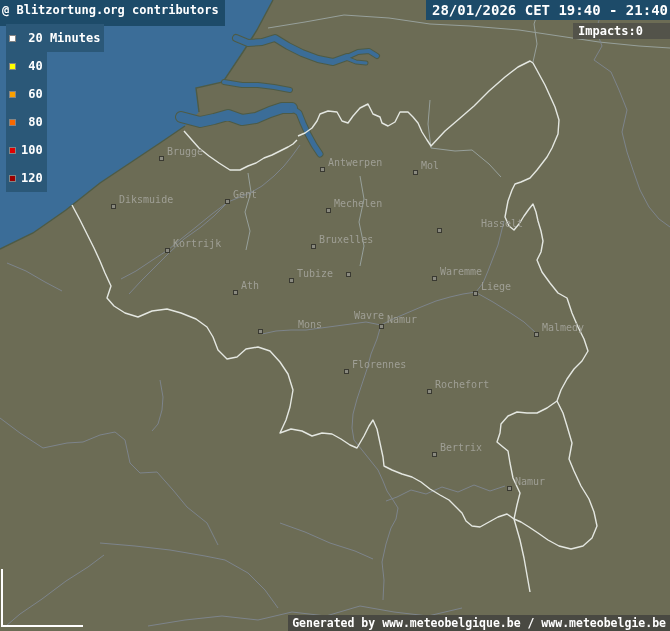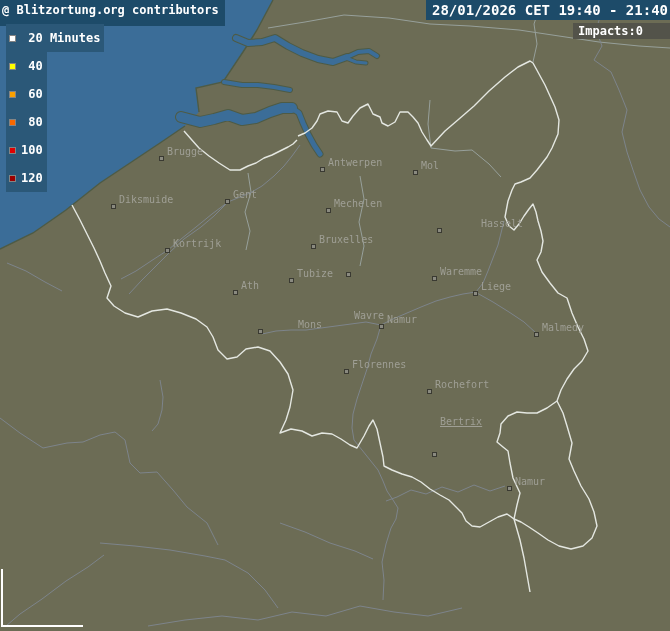--- a/index.html
+++ b/index.html
@@ -148,21 +148,21 @@
       <div class="city-label" style="left: 266px; top: 319px; padding-left: 32px;">Mons</div>
       <div class="city-marker" style="left: 379px; top: 324px;"></div>
       <div class="city-label" style="left: 387px; top: 314px;">Namur</div>
       <div class="city-marker" style="left: 534px; top: 332px;"></div>
       <div class="city-label" style="left: 542px; top: 322px;">Malmedy</div>
       <div class="city-marker" style="left: 344px; top: 369px;"></div>
       <div class="city-label" style="left: 352px; top: 359px;">Florennes</div>
       <div class="city-marker" style="left: 427px; top: 389px;"></div>
       <div class="city-label" style="left: 435px; top: 379px;">Rochefort</div>
       <div class="city-marker" style="left: 432px; top: 452px;"></div>
-      <div class="city-label" style="left: 440px; top: 416px; text-decoration: underline;">Bertrix</div>
+      <div class="city-label" style="left: 440px; top: 442px;">Bertrix</div>
       <div class="city-marker" style="left: 507px; top: 486px;"></div>
       <div class="city-label" style="left: 515px; top: 476px;">Namur</div>
     </div>
 
   <div class="overlay title-box">@ Blitzortung.org contributors</div>
   <div class="overlay date-box">28/01/2026 CET 19:40 - 21:40</div>
 
   <div class="legend">
       <div class="legend-row">
         <span class="legend-swatch" style="background: rgb(255, 255, 255);"></span>
@@ -189,13 +189,14 @@
         <span class="legend-swatch" style="background: rgb(156, 0, 0);"></span>
         <span class="legend-value">120</span>
       </div>
     </div>
 
   <div class="overlay impacts-box">
     <span>Impacts:</span>
     <span>0</span>
   </div>
 
+  <div class="overlay footer-box">Generated by www.meteobelgique.be / www.meteobelgie.be</div>
 </div>
 
 </body></html>

